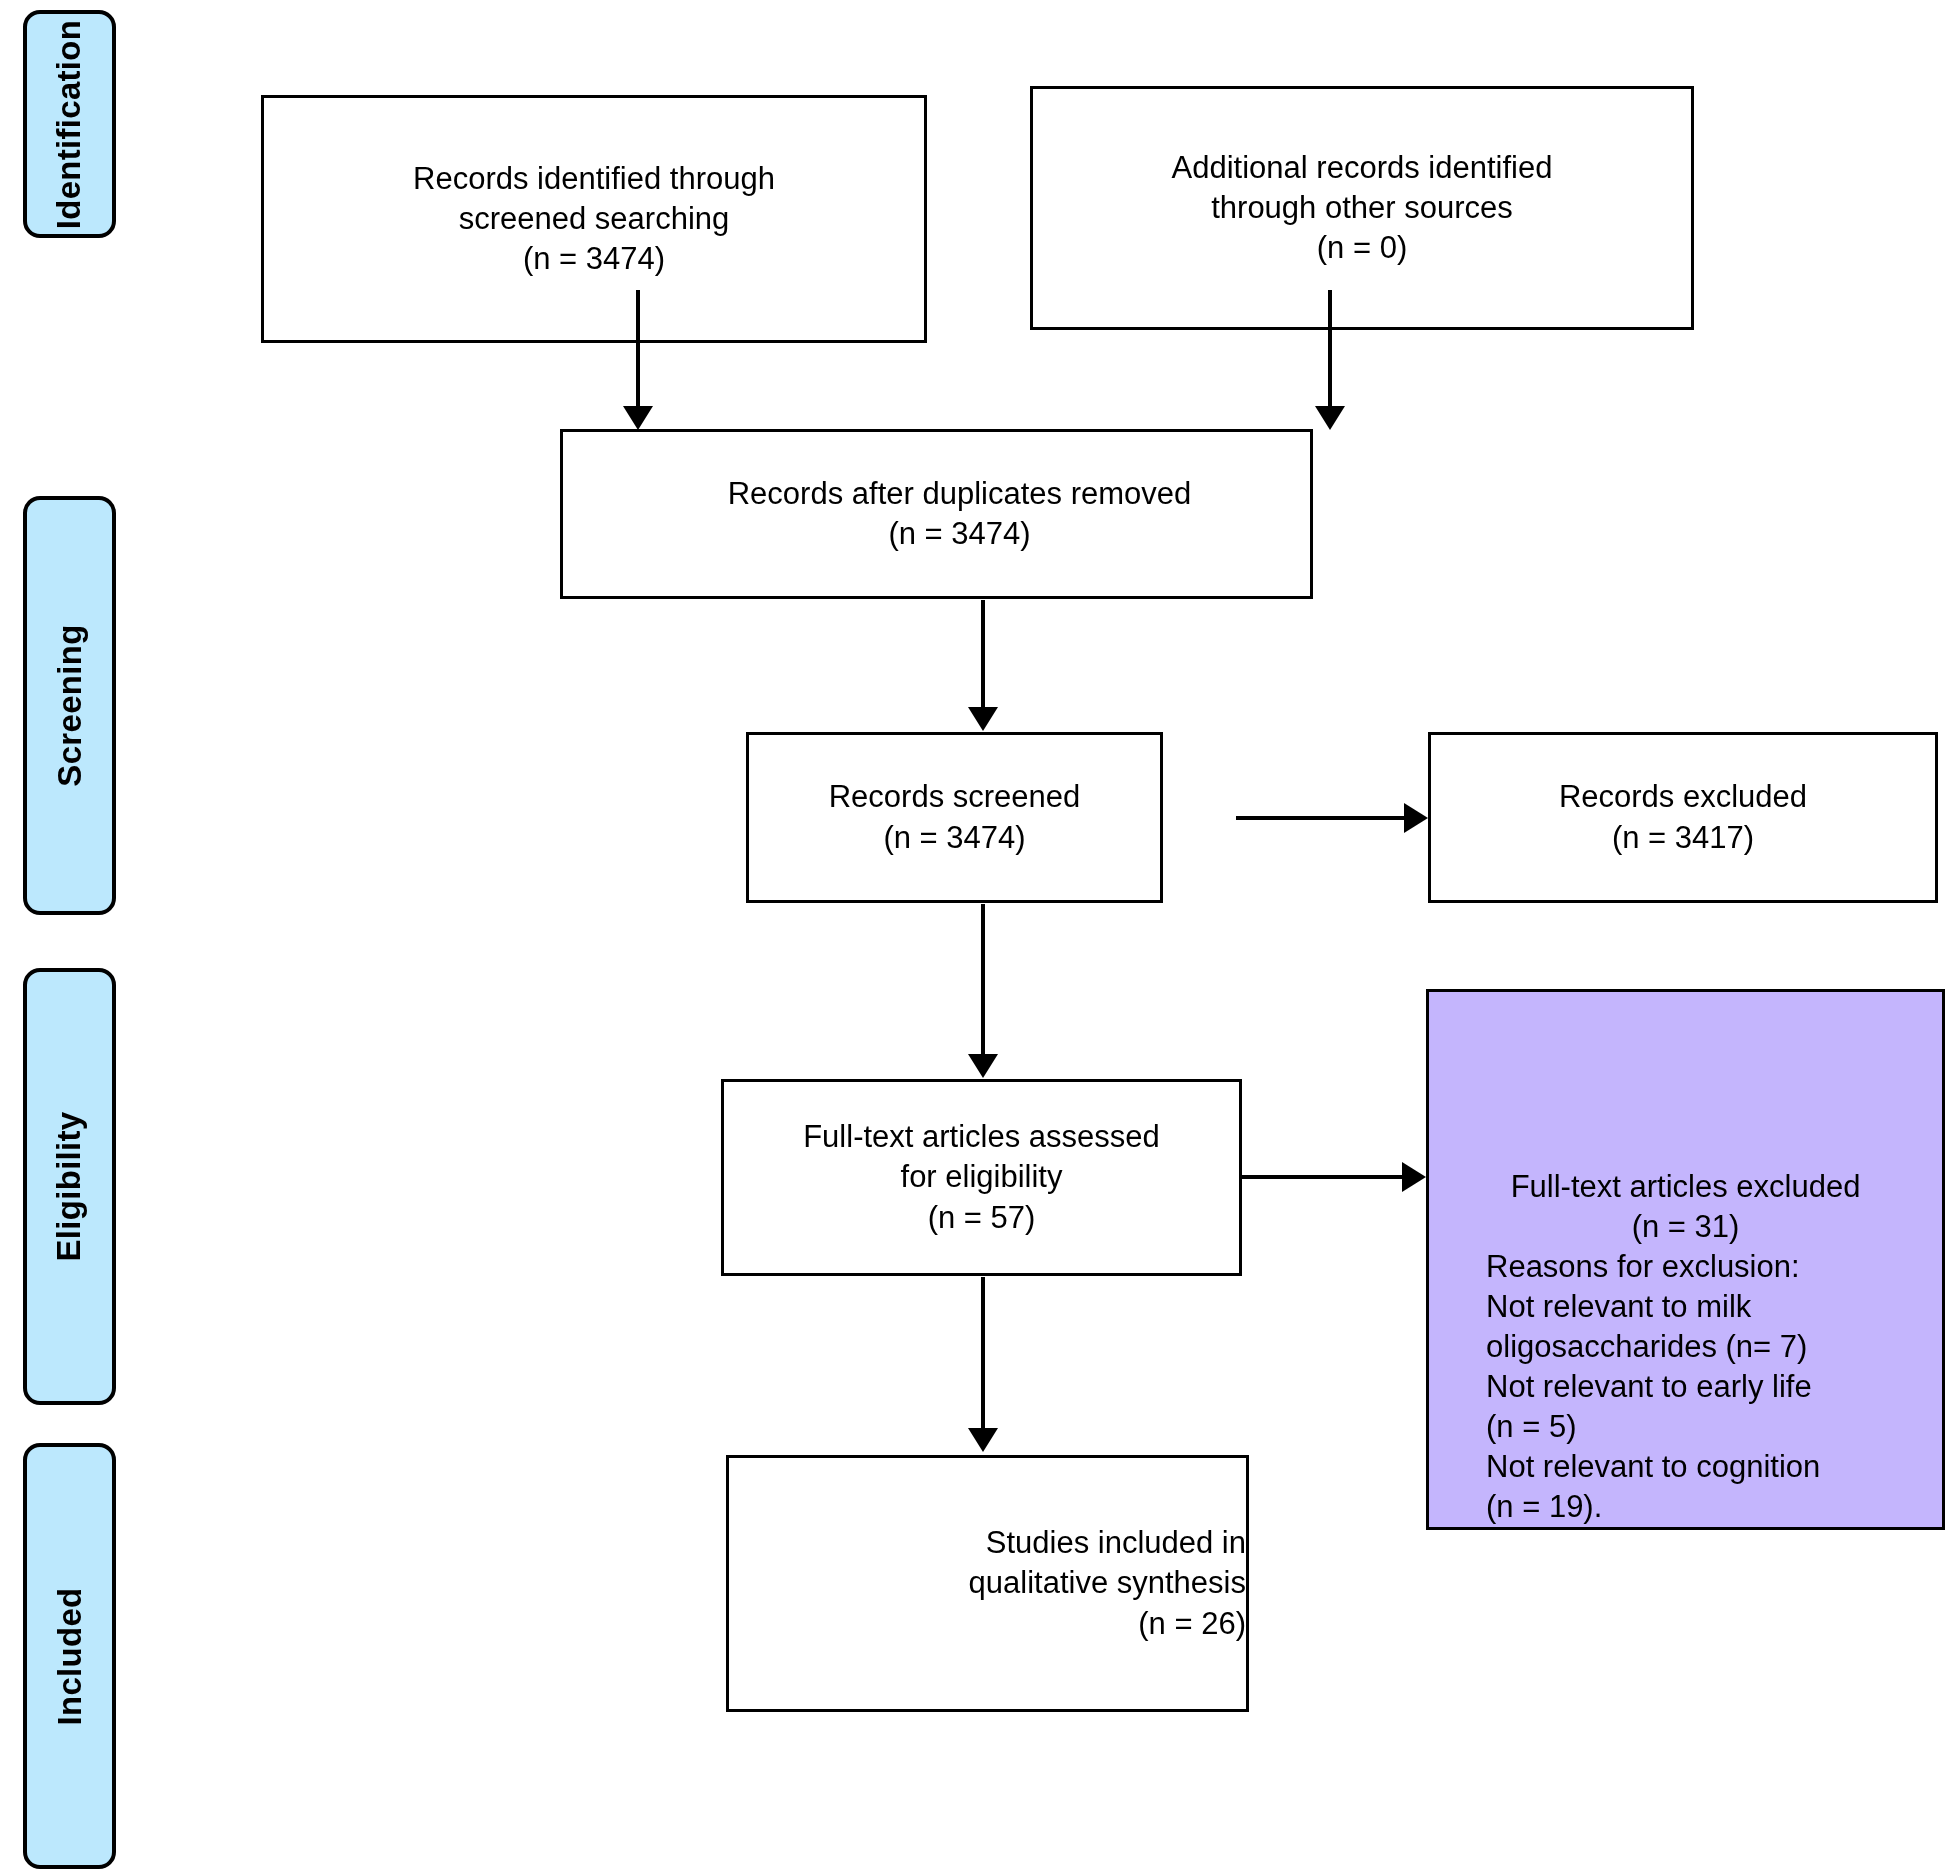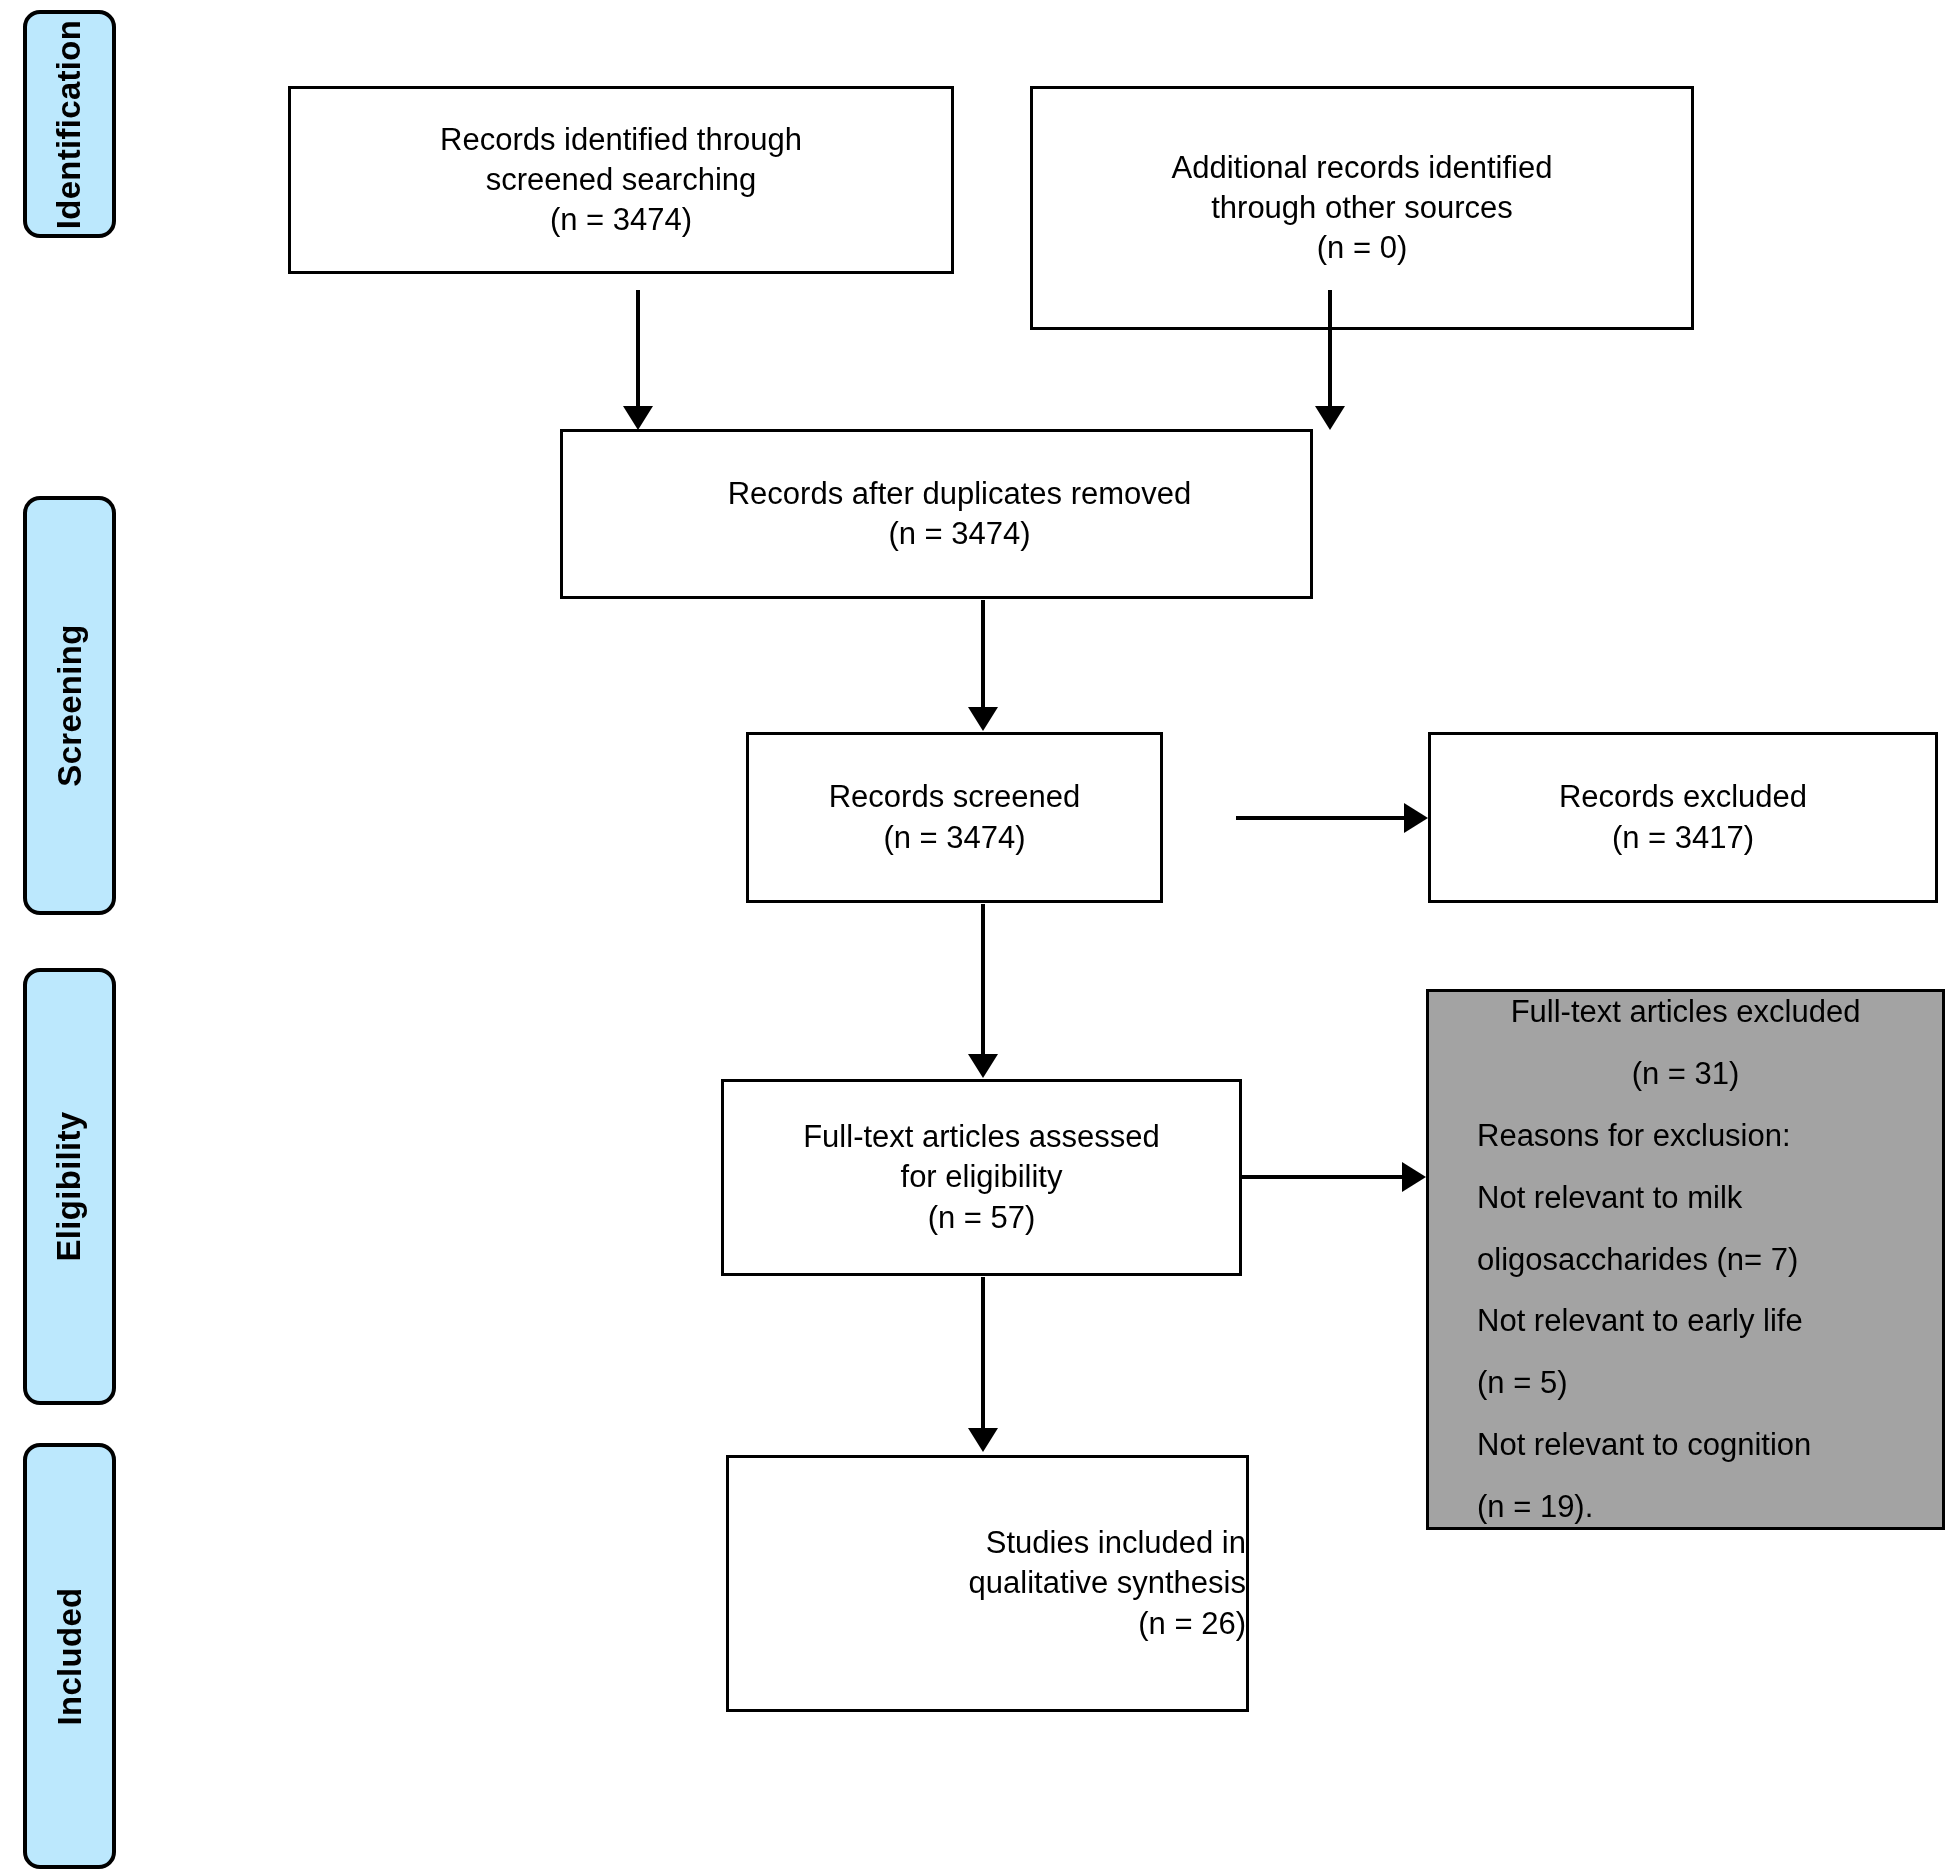--- a/index.html
+++ b/index.html
@@ -41,27 +41,27 @@
   .flow-box .line{
     font-size:31px;
     line-height:1.30;
     white-space:pre;
     text-align:center;
   }
 
   
   .reasons-box{
     position:absolute;
-    background:#a3a3a3;
+    background:#c4b5fd;
     border:3.5px solid #000000;
     box-sizing:border-box;
     display:flex;
     flex-direction:column;
-    justify-content:space-between;
-    padding:0 13px;
+    justify-content:flex-end;
+    padding:0 22px;
   }
   .reasons-box .line{
     font-size:31px;
     line-height:1.29;
     white-space:pre;
     width:100%;
   }
   .reasons-box .line.ctr{text-align:center;}
   .reasons-box .line.lft{text-align:left;margin-left:35px;}
 
@@ -95,21 +95,21 @@
   </div>
 
   <div class="stage-bar" style="left:22.7px;top:968px;width:93px;height:437px;">
     <span class="stage-label">Eligibility</span>
   </div>
 
   <div class="stage-bar" style="left:22.7px;top:1443px;width:93px;height:426px;">
     <span class="stage-label">Included</span>
   </div>
 
-  <div class="flow-box" style="left:261px;top:86px;width:666px;height:188px;margin-left:27px;">
+  <div class="flow-box" style="left:261px;top:95px;width:666px;height:248px;">
     <div class="line">Records identified through</div>
     <div class="line">screened searching</div>
     <div class="line">(n = 3474)</div>
   </div>
 
   <div class="flow-box" style="left:1030px;top:86px;width:664px;height:244px;">
     <div class="line">Additional records identified</div>
     <div class="line">through other sources</div>
     <div class="line">(n = 0)</div>
   </div>

